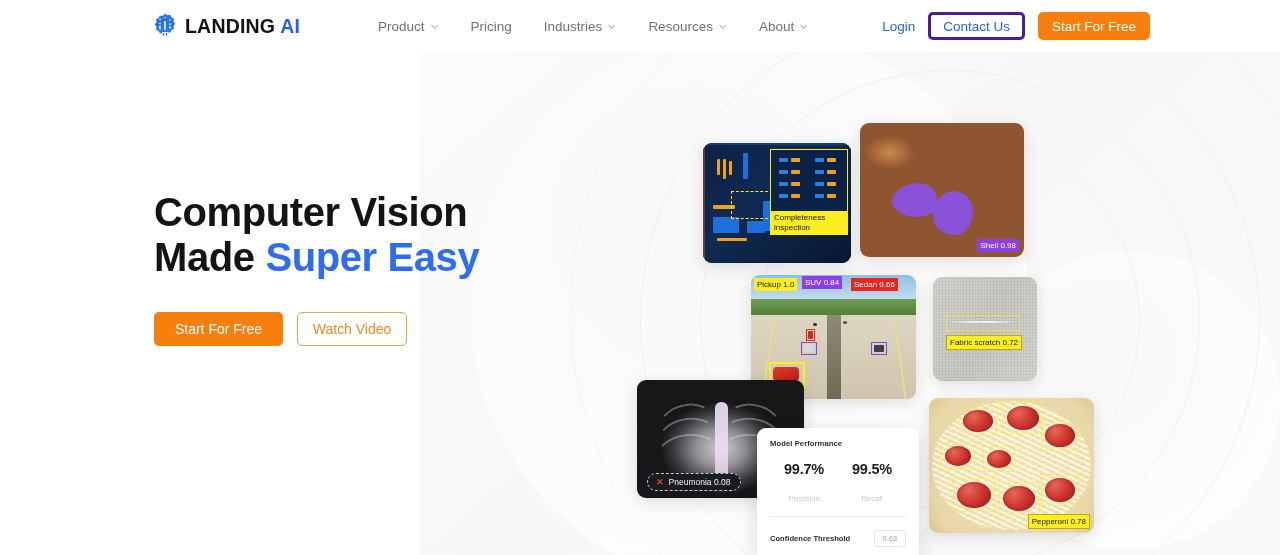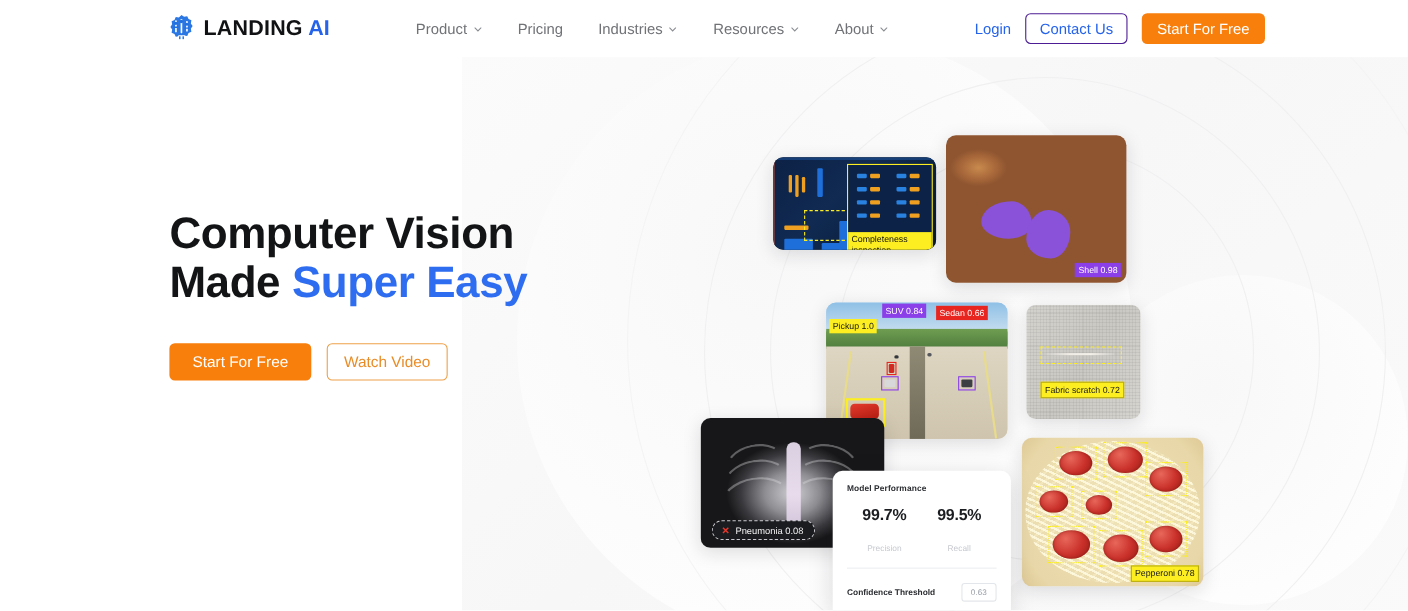--- a/index.html
+++ b/index.html
@@ -61,21 +61,21 @@
   .caret { display:inline-block; width:9px; height:9px; }
 
   .actions { display: flex; align-items: center; gap: 13px; margin-left: auto; margin-right: 130px; }
   .login-link { font-size: 13.5px; color: #2563eb; cursor: pointer; white-space: nowrap; }
   .btn {
     font-family: "Liberation Sans", sans-serif;
     border-radius: 5px; cursor: pointer; white-space: nowrap;
     display:flex; align-items:center; justify-content:center;
   }
   .btn-outline-blue {
-    border: 1px solid #4c1d95; color: #2563eb; background: #fff;
+    border: 3px solid #4c1d95; color: #2563eb; background: #fff;
     font-size: 13.5px; height: 28px; padding: 0 12px;
   }
   .btn-orange {
     background: #f97f0c; color: #ffffff; border: none;
     font-size: 13.5px; height: 28px; padding: 0 14px;
   }
 
   
   .hero-left { position: absolute; left: 154px; top: 190px; width: 400px; z-index: 10; }
   .hero-title {
@@ -96,26 +96,26 @@
   .card {
     position: absolute; border-radius: 9px; overflow: hidden;
     box-shadow: 0 4px 16px rgba(20,22,30,.13);
     z-index: 6;
   }
   .tag {
     position: absolute; font-size: 8px; line-height: 11px;
     padding: 1px 3px; white-space: nowrap; font-weight: 500;
     font-family: "Liberation Sans", sans-serif;
   }
-  .tag-yellow { background: #fcee21; color: #1a1a1a; margin-top: 12px; }
+  .tag-yellow { background: #fcee21; color: #1a1a1a; }
   .tag-purple { background: #8b3fe8; color: #ffffff; }
   .tag-red    { background: #e8251f; color: #ffffff; }
 
   
-  #card-circuit { left: 703px; top: 143px; width: 148px; height: 84px; background:#0a1a33; }
+  #card-circuit { left: 703px; top: 143px; width: 148px; height: 120px; background:#0a1a33; }
   .pcb-base { position:absolute; inset:0;
     background:
       linear-gradient(90deg, rgba(255,90,40,.35) 0 2px, transparent 2px 9px),
       linear-gradient(180deg, rgba(40,120,220,.30) 0 2px, transparent 2px 11px),
       linear-gradient(135deg,#0d2145 0%, #102a52 40%, #08182f 100%);
   }
   .pcb-chip { position:absolute; background:#f0a020; border-radius:1px; }
   .pcb-blue { position:absolute; background:#1e6fd9; border-radius:1px; }
   .zoom-box { position:absolute; border:1px dashed #fcee21; }
   .zoom-panel { position:absolute; right:3px; top:6px; width:78px; height:86px;

